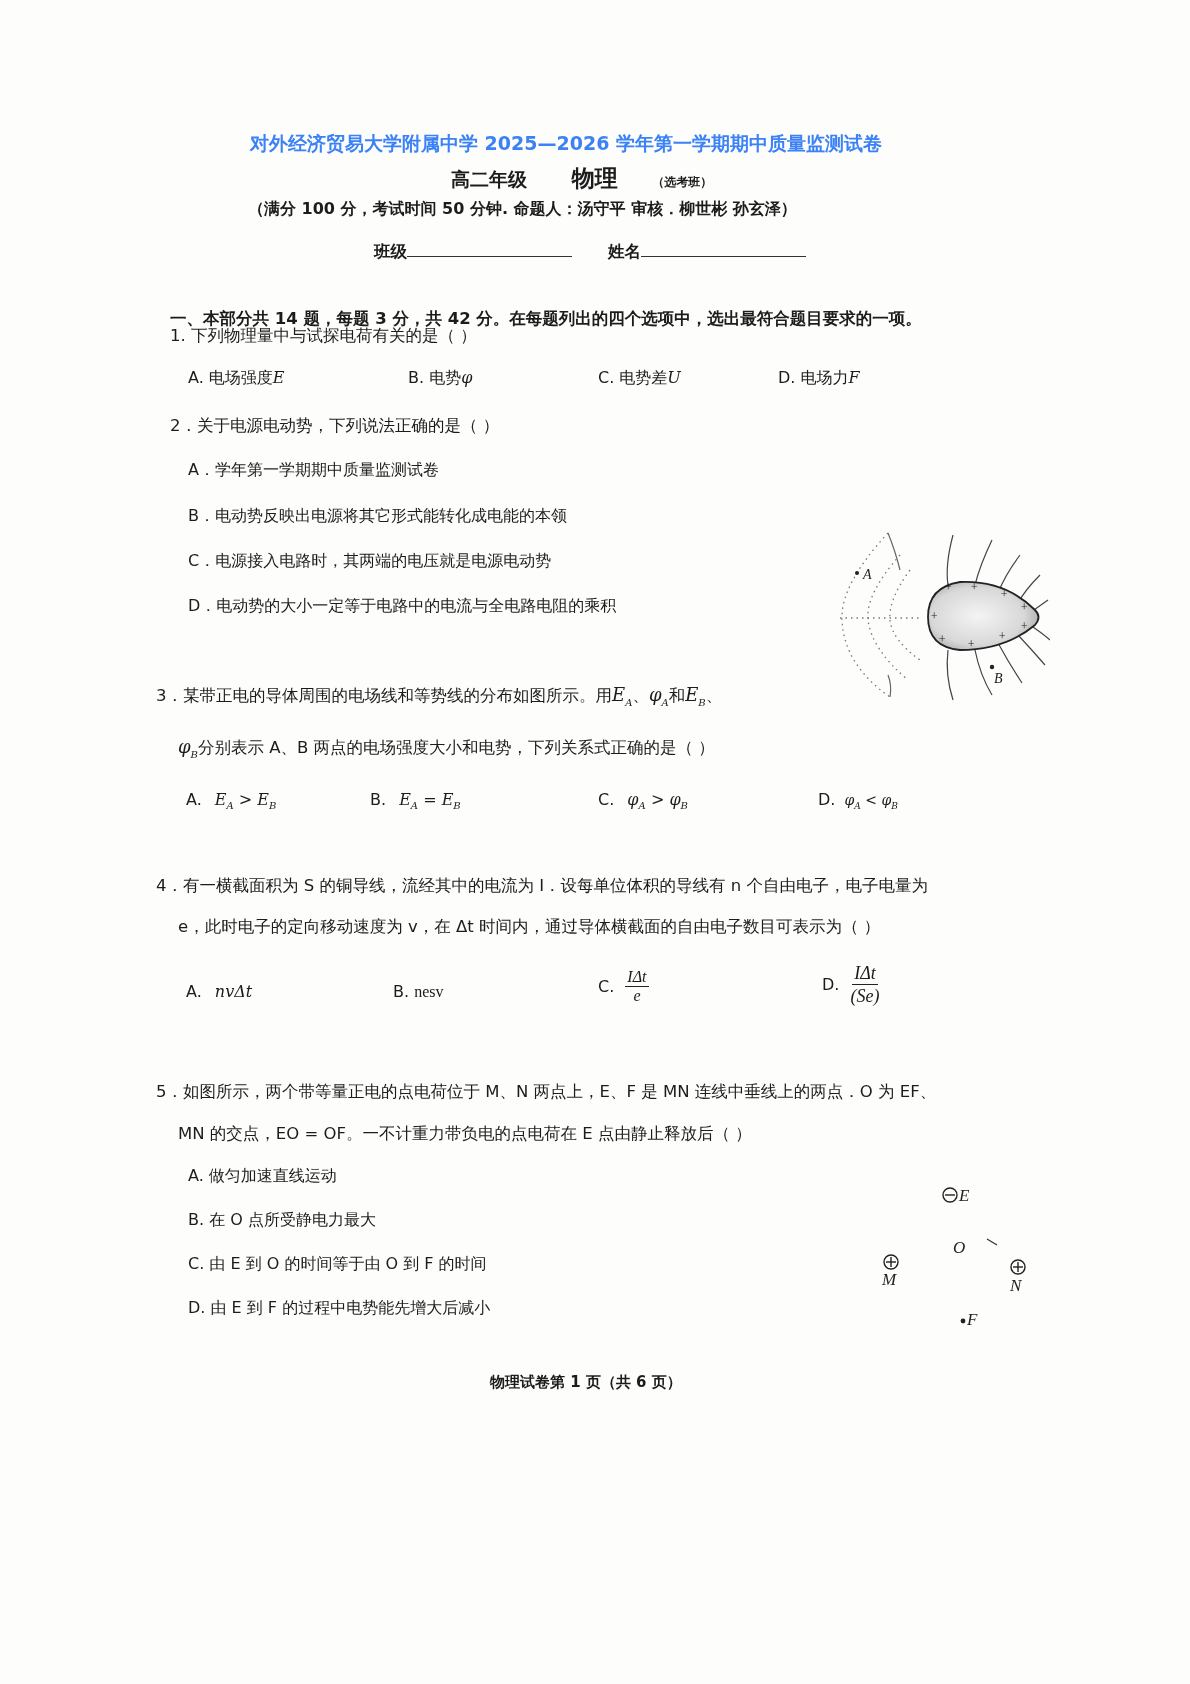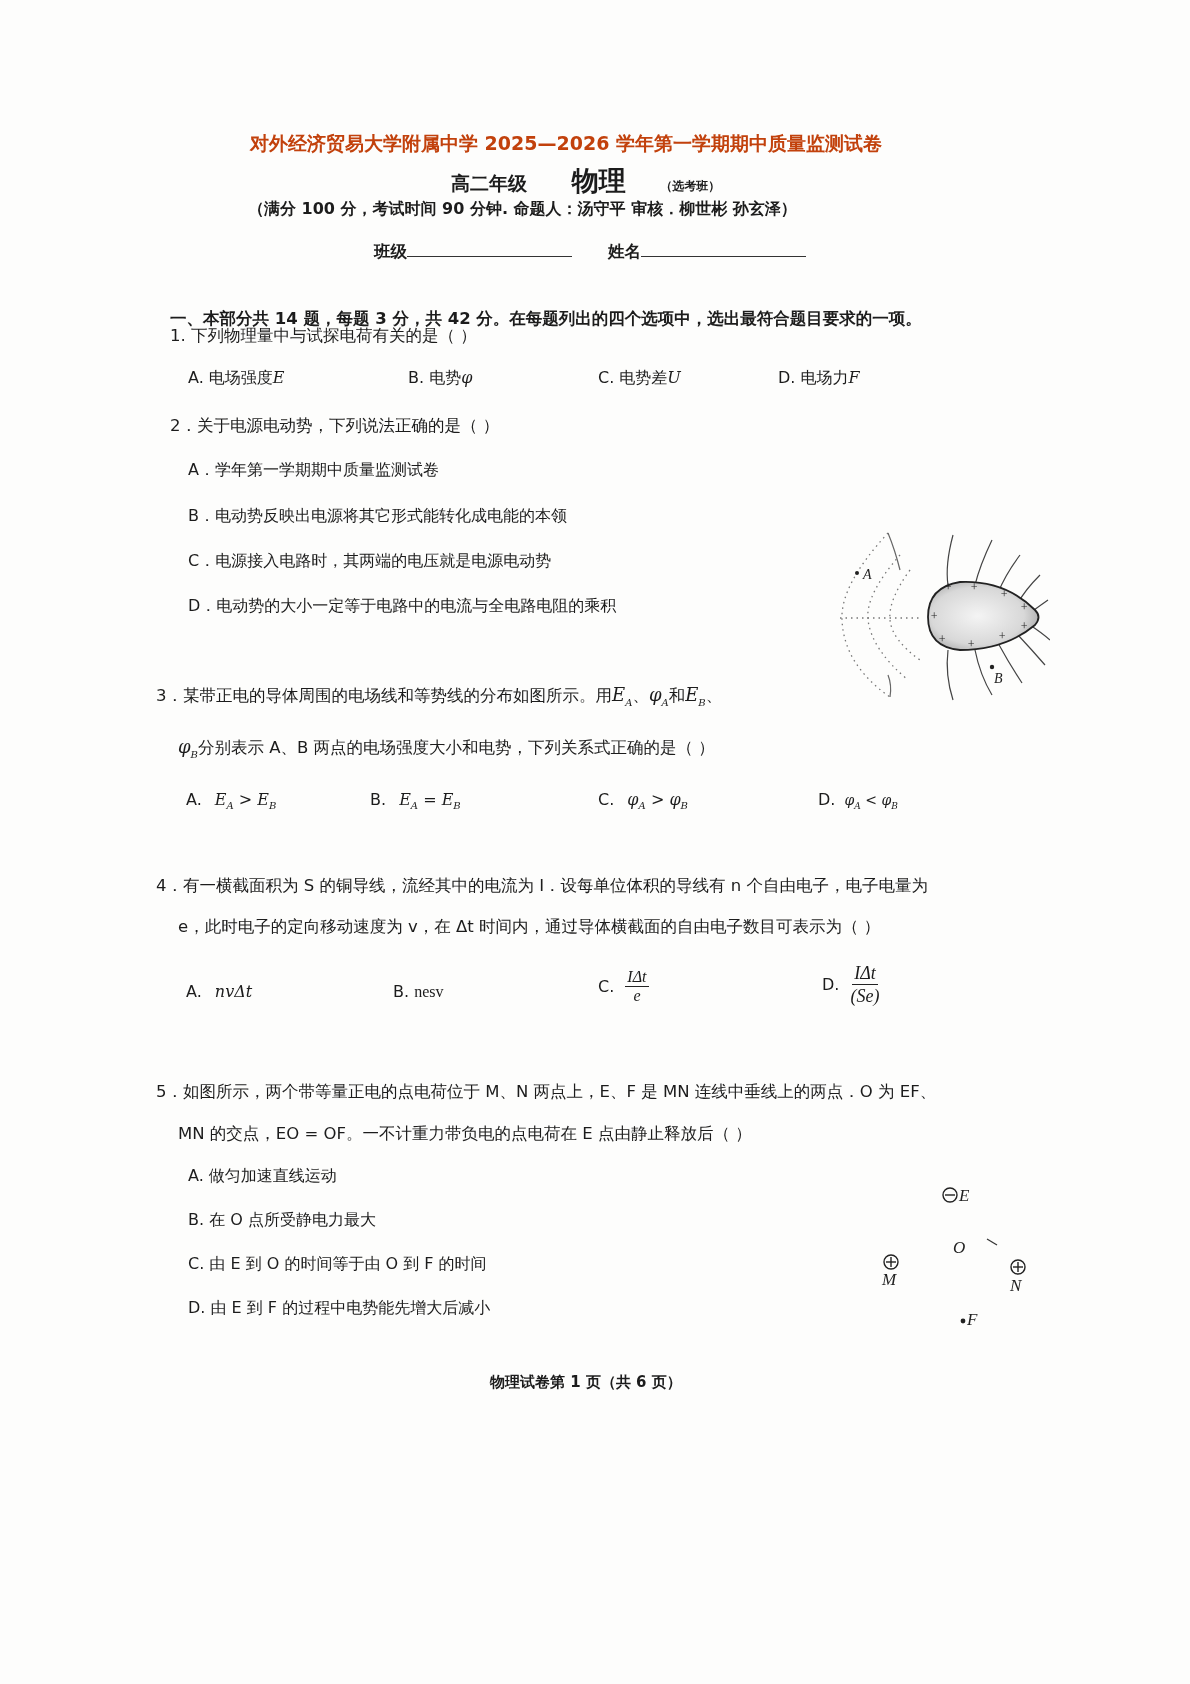--- a/index.html
+++ b/index.html
@@ -1,23 +1,23 @@
 <!DOCTYPE html>
 <html><head>
 <meta charset="utf-8">
 <style>
   html, body { margin:0; padding:0; }
   body {
     width:1190px; height:1684px; background:#fdfdfc; position:relative; overflow:hidden;
     font-family:"DejaVu Serif", "Liberation Serif", serif; color:#1c1c1c;
   }
   .abs { position:absolute; white-space:nowrap; }
-  .title { font-family:"DejaVu Sans","Liberation Sans",sans-serif; font-weight:bold; font-size:19px; color:#c2410c; }
+  .title { font-family:"DejaVu Sans","Liberation Sans",sans-serif; font-weight:bold; font-size:19px; color:#3b82f6; }
   .sub { font-family:"DejaVu Sans","Liberation Sans",sans-serif; font-weight:bold; font-size:19px; }
-  .sub .big { font-size:27px; }
+  .sub .big { font-size:23px; }
   .sub .small { font-size:12px; }
   .meta { font-size:16px; font-weight:bold; font-family:"DejaVu Sans","Liberation Sans",sans-serif; }
   .txt { font-size:16.5px; font-family:"DejaVu Sans","Liberation Sans",sans-serif; }
   .bold { font-weight:bold;margin-top:26px; }
   .opt { font-size:16px; font-family:"DejaVu Sans","Liberation Sans",sans-serif; }
   .math { font-family:"DejaVu Serif","Liberation Serif",serif; font-style:italic; }
   .blank { display:inline-block; border-bottom:1.5px solid #333; width:165px; height:16px; vertical-align:baseline; }
   .frac { display:inline-flex; flex-direction:column; align-items:center; vertical-align:middle; font-family:"Liberation Serif",serif; font-style:italic; font-size:16px; line-height:18px; }
   .frac .num { border-bottom:1.3px solid #222; padding:0 2px; }
   .footer { font-family:"DejaVu Sans","Liberation Sans",sans-serif; font-weight:bold; font-size:15px; }
@@ -25,21 +25,21 @@
 </style>
 </head>
 <body>
 
 <div class="abs title" style="left:250px;top:131px;">对外经济贸易大学附属中学 2025—2026 学年第一学期期中质量监测试卷</div>
 <div class="abs sub" style="left:451px;top:163px;">
   <span>高二年级</span>
   <span class="big" style="margin-left:38px;">物理</span>
   <span class="small" style="margin-left:28px;">（选考班）</span>
 </div>
-<div class="abs meta" style="left:248px;top:199px;">（满分 100 分，考试时间 90 分钟.        命题人：汤守平      审核．柳世彬  孙玄泽）</div>
+<div class="abs meta" style="left:248px;top:199px;">（满分 100 分，考试时间 50 分钟.        命题人：汤守平      审核．柳世彬  孙玄泽）</div>
 
 <div class="abs txt" style="left:374px;top:240px;font-weight:bold;">
   <span>班级</span><span class="blank"></span>
 </div>
 <div class="abs txt" style="left:608px;top:240px;font-weight:bold;">
   <span>姓名</span><span class="blank"></span>
 </div>
 
 <div class="abs txt bold" style="left:170px;top:282px;">一、本部分共 14 题，每题 3 分，共 42 分。在每题列出的四个选项中，选出最符合题目要求的一项。</div>
 

